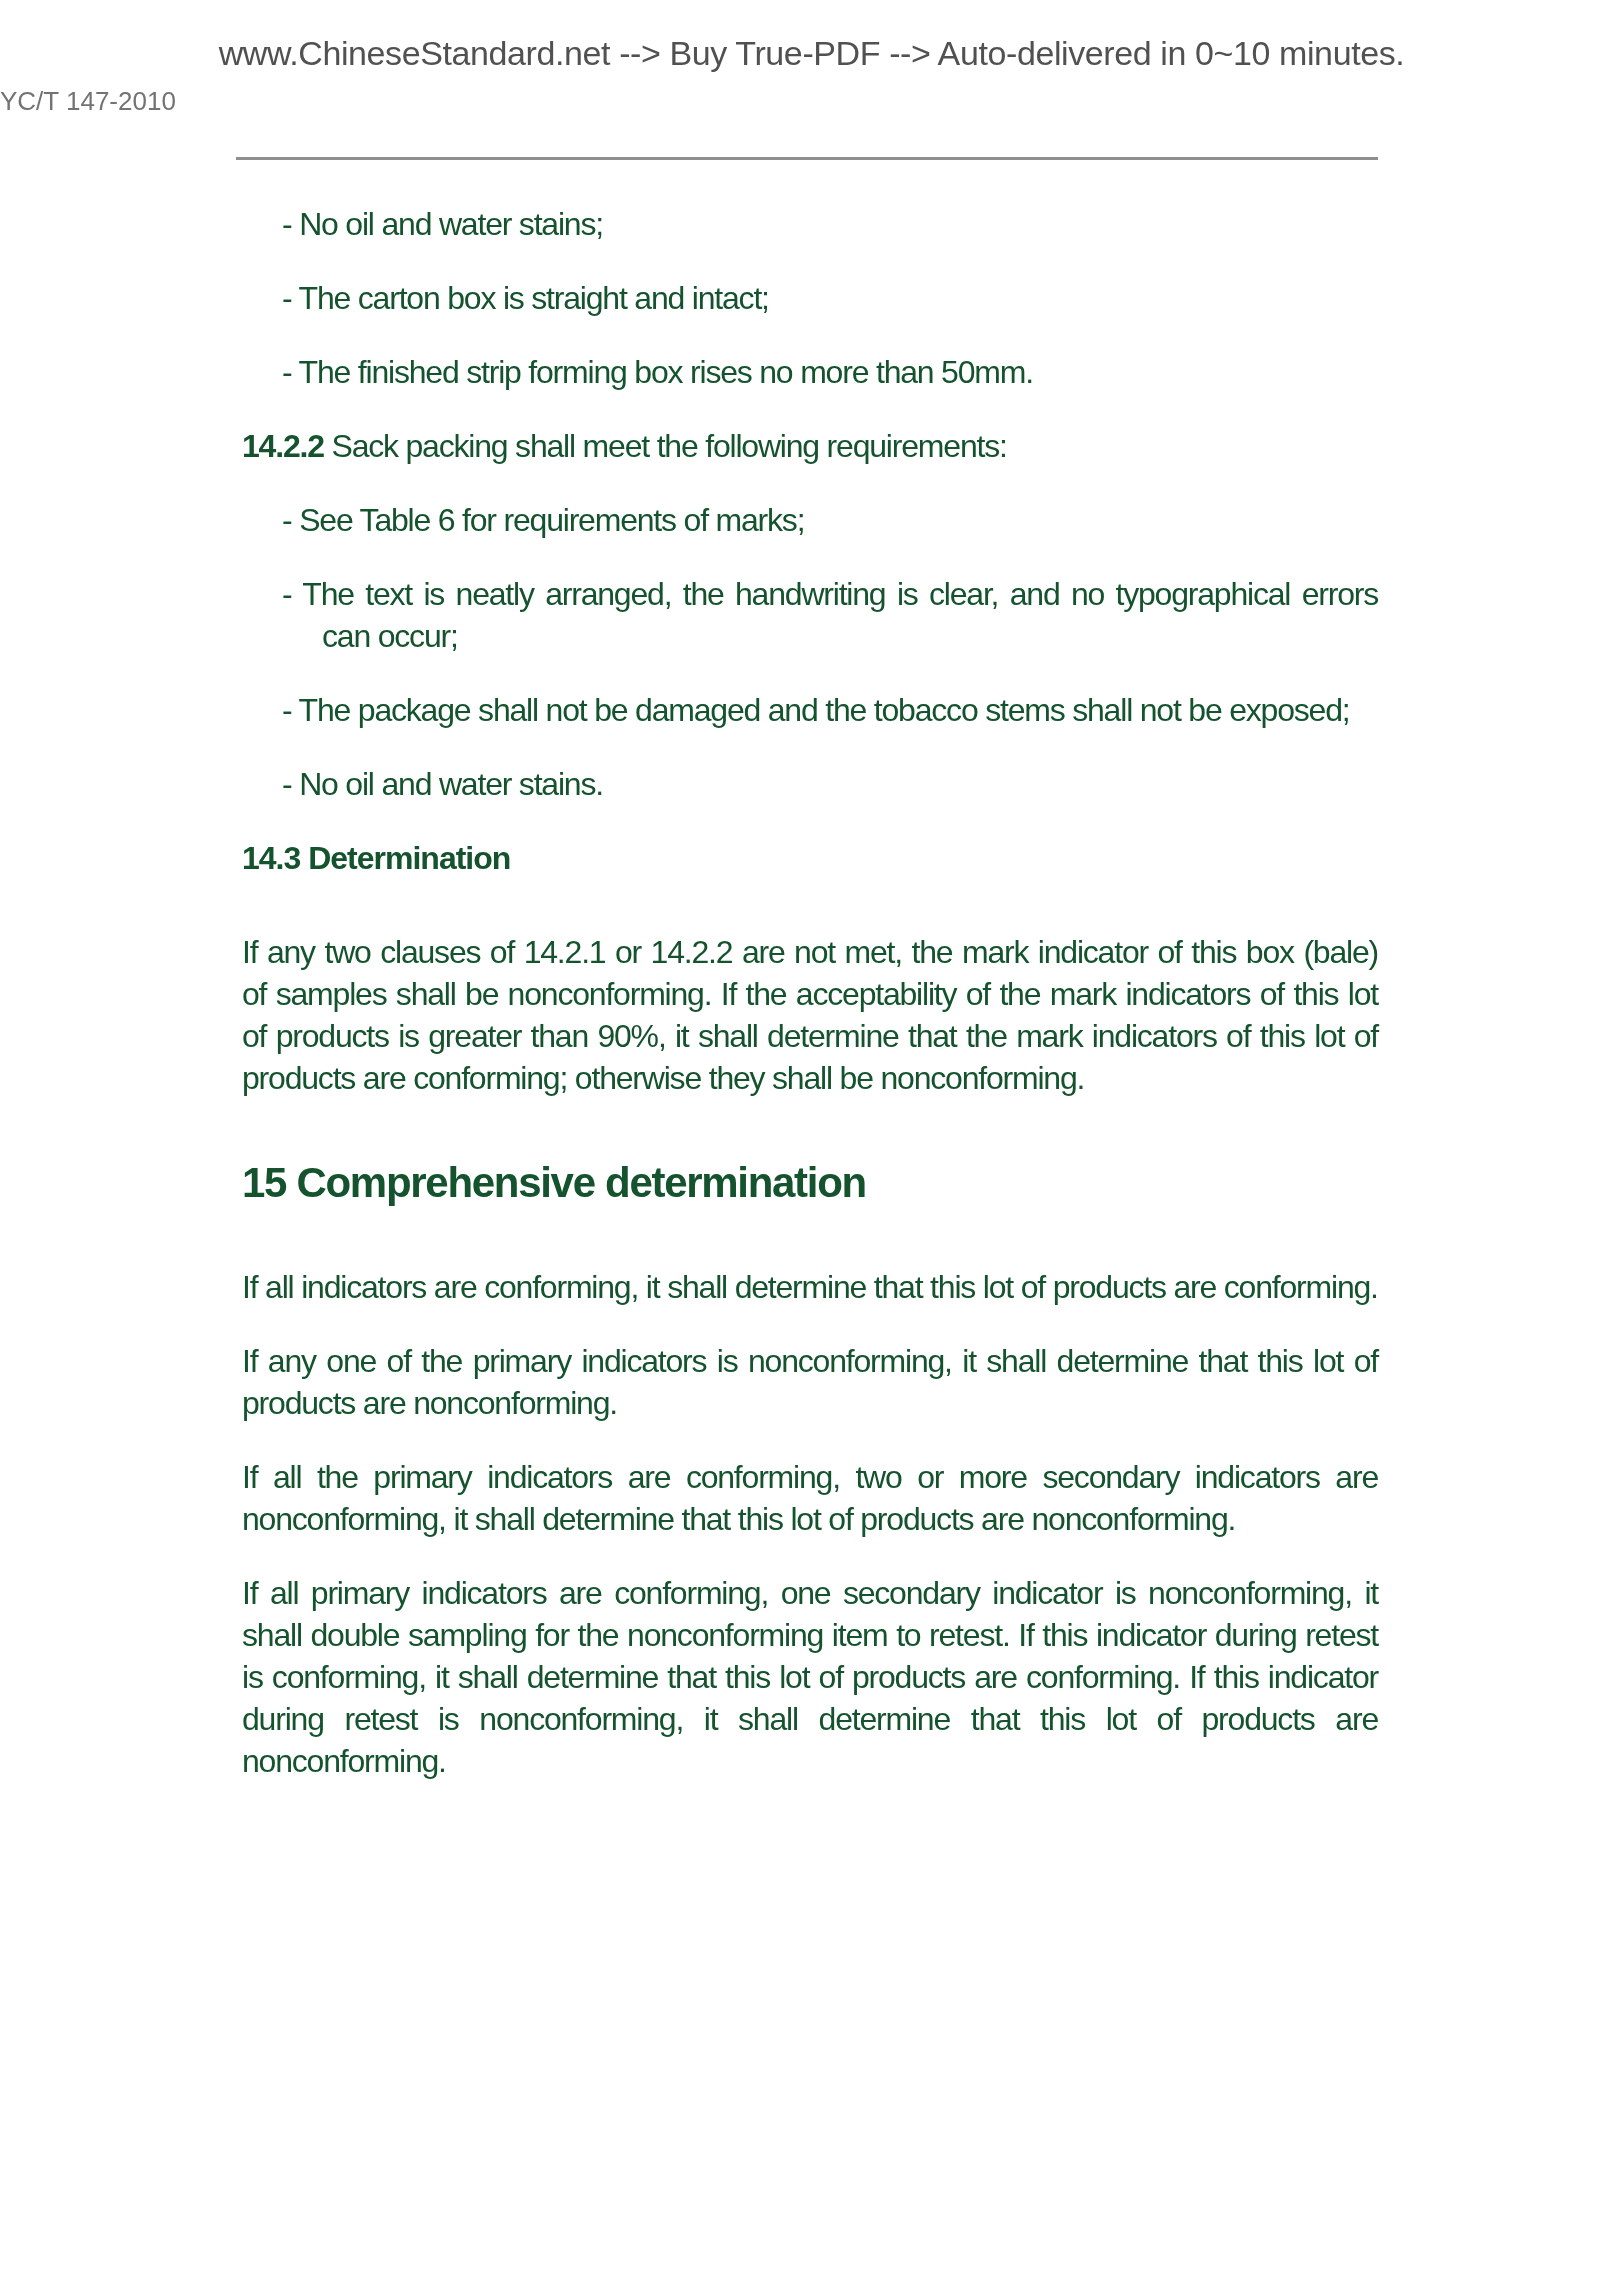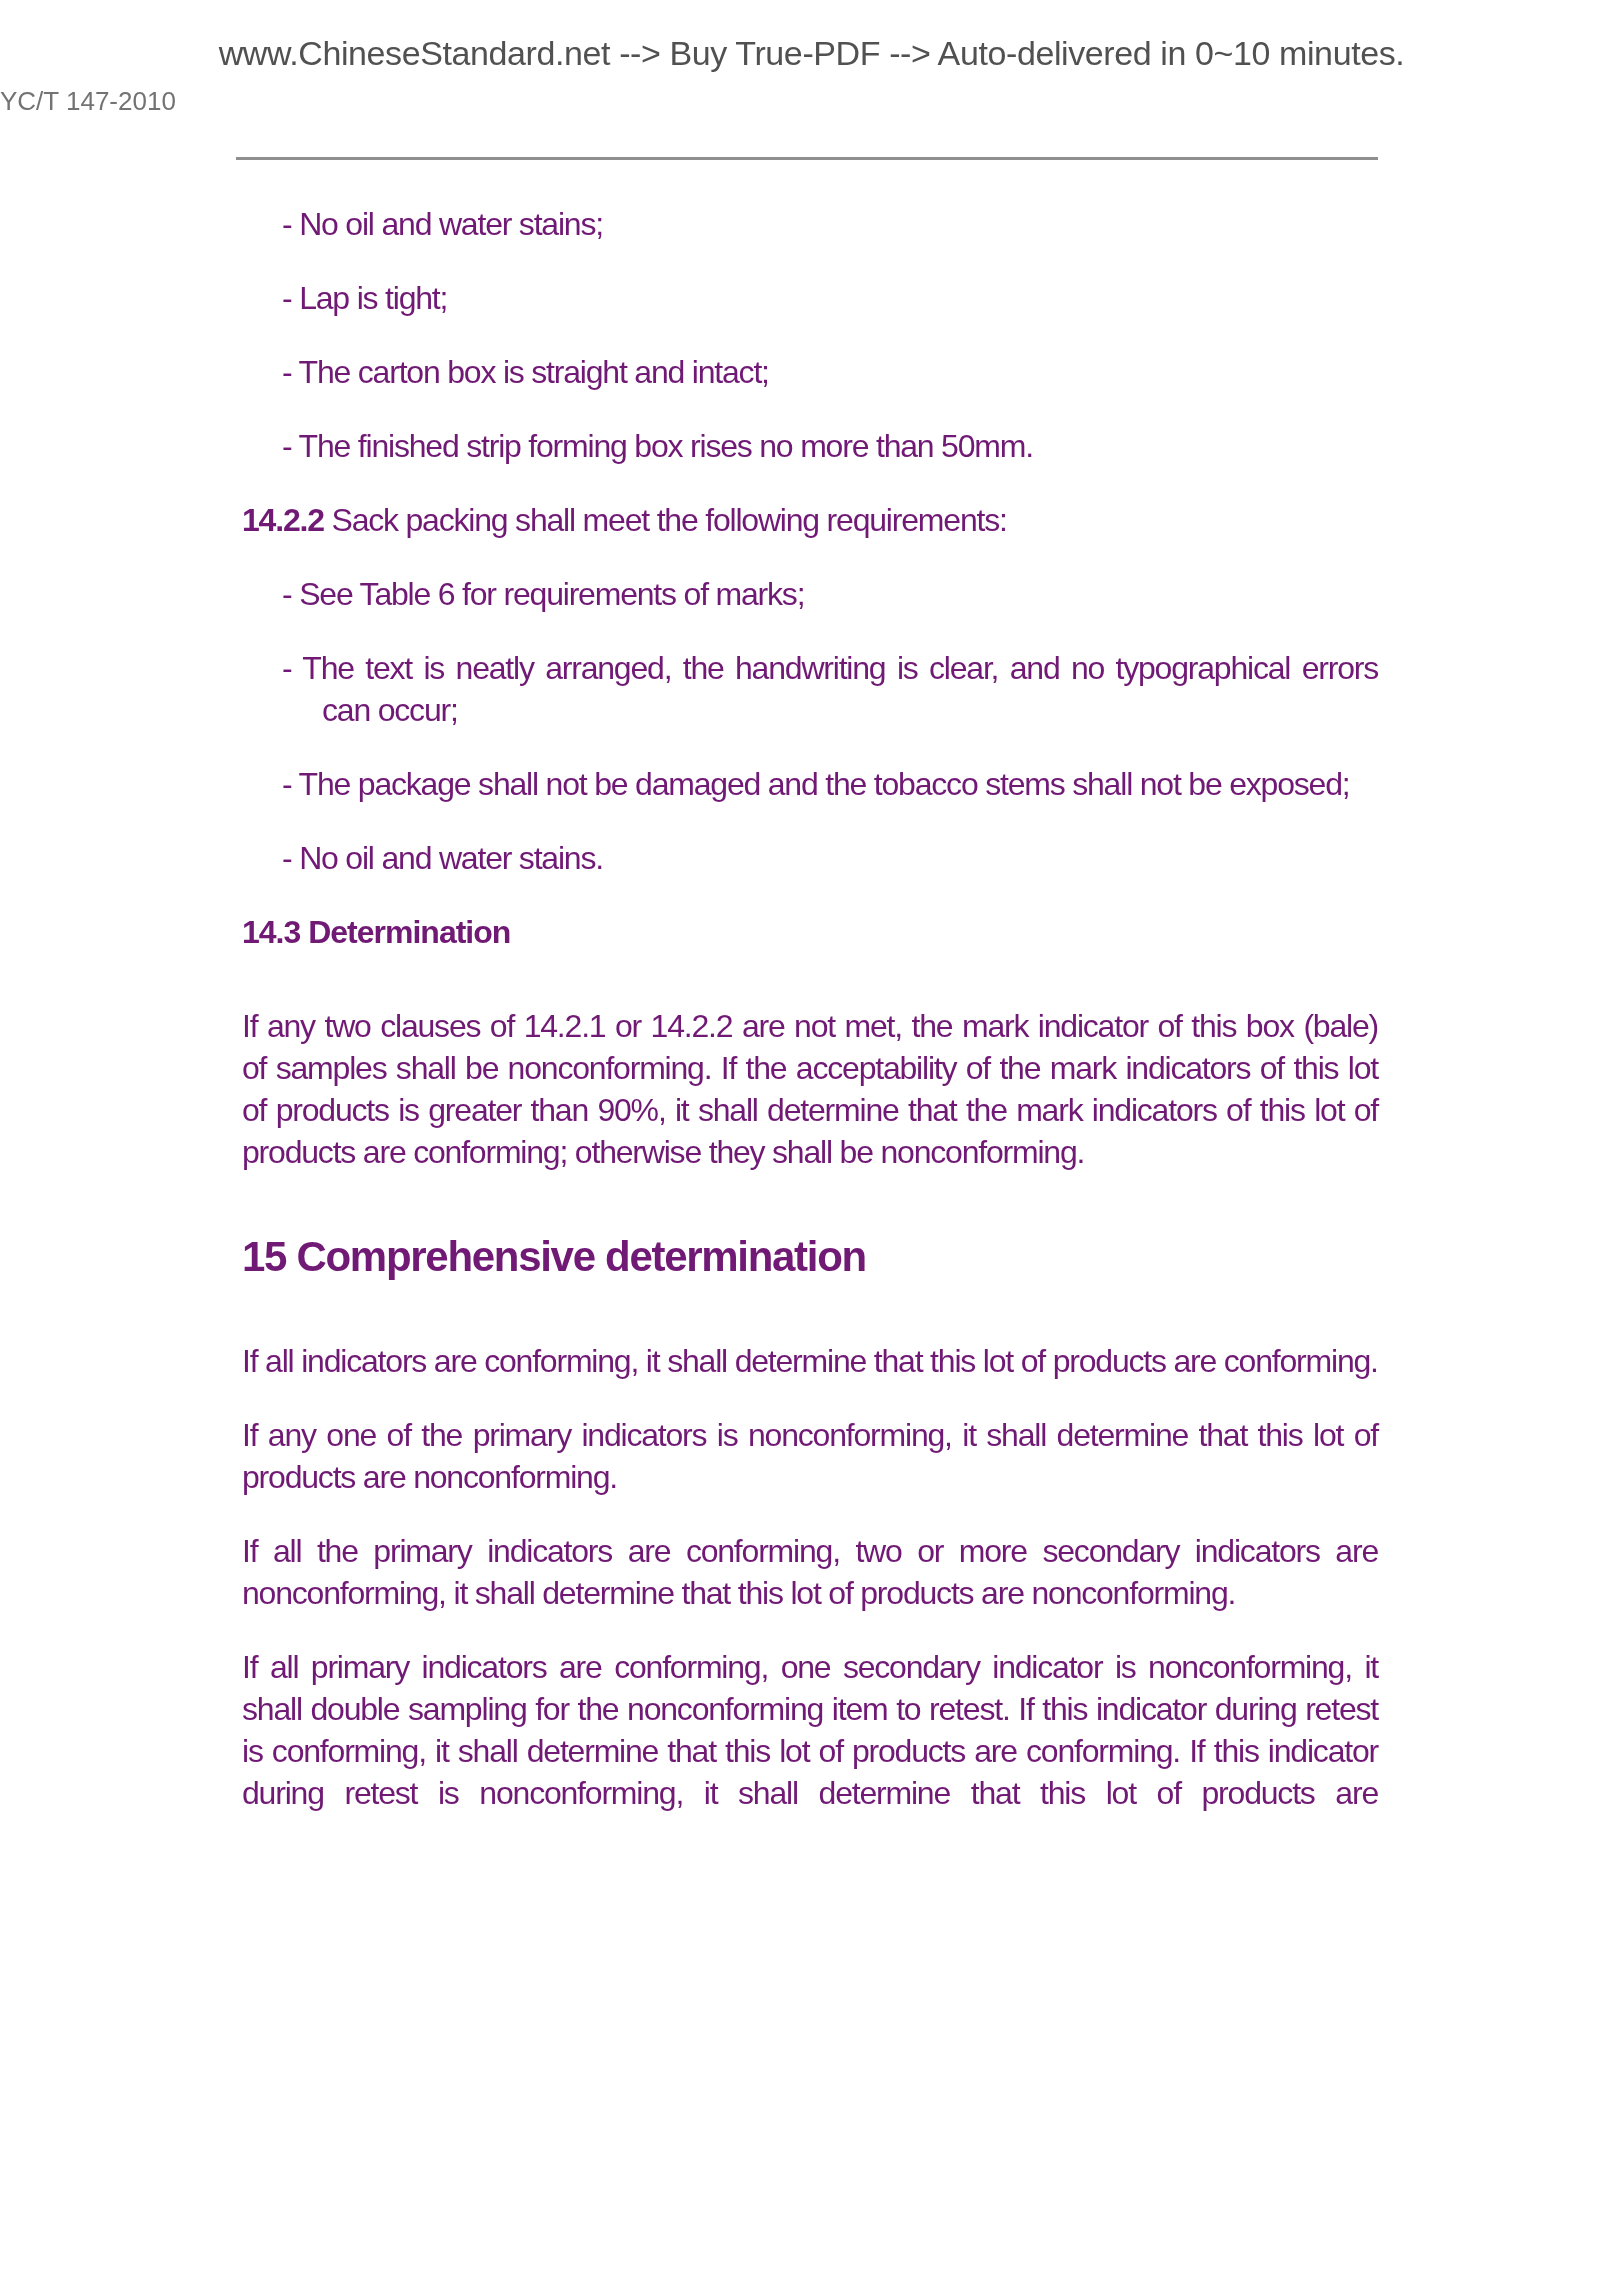--- a/index.html
+++ b/index.html
@@ -47,21 +47,21 @@
   
   .content {
     position: absolute;
     top: 193px;
     left: 242px;
     width: 1136px;
     font-size: 32px;
     line-height: 42px;
     letter-spacing: -1.2px;
     text-align: justify;
-    color: #701a75;
+    color: #14532d;
   }
   .content p { margin: 0 0 32px 0; }
   .content > :first-child { margin-top: 10px; }
   p.bullet {
     padding-left: 80px;
     text-indent: -40px;
   }
   h3.h14-3 {
     font-size: 32px;
     line-height: 42px;
@@ -107,21 +107,20 @@
 <body>
 
 <div class="page">
 
   <div class="header-banner">www.ChineseStandard.net --&gt; Buy True-PDF --&gt; Auto-delivered in 0~10 minutes.</div>
   <div class="doc-number">YC/T 147-2010</div>
   <div class="rule rule-top"></div>
 
   <div class="content">
     <p class="bullet">- No oil and water stains;</p>
-    <p class="bullet">- Lap is tight;</p>
     <p class="bullet">- The carton box is straight and intact;</p>
     <p class="bullet">- The finished strip forming box rises no more than 50mm.</p>
 
     <p class="clause"><b>14.2.2</b> <span>Sack packing shall meet the following requirements:</span></p>
 
     <p class="bullet">- See Table 6 for requirements of marks;</p>
     <p class="bullet">- The text is neatly arranged, the handwriting is clear, and no typographical errors can occur;</p>
     <p class="bullet">- The package shall not be damaged and the tobacco stems shall not be exposed;</p>
     <p class="bullet">- No oil and water stains.</p>
 

